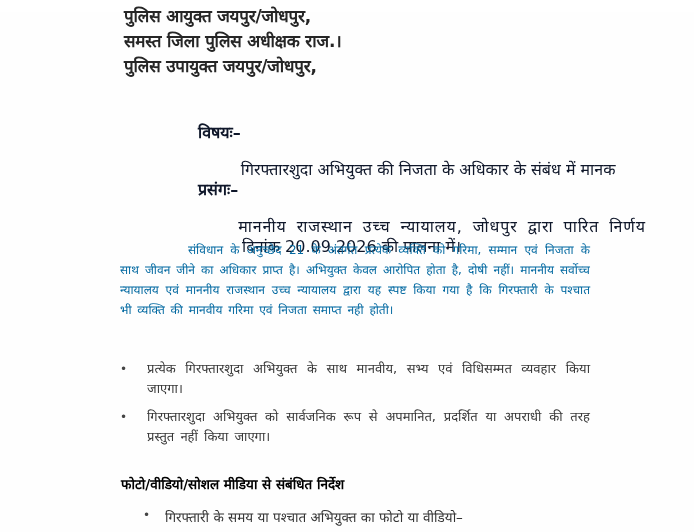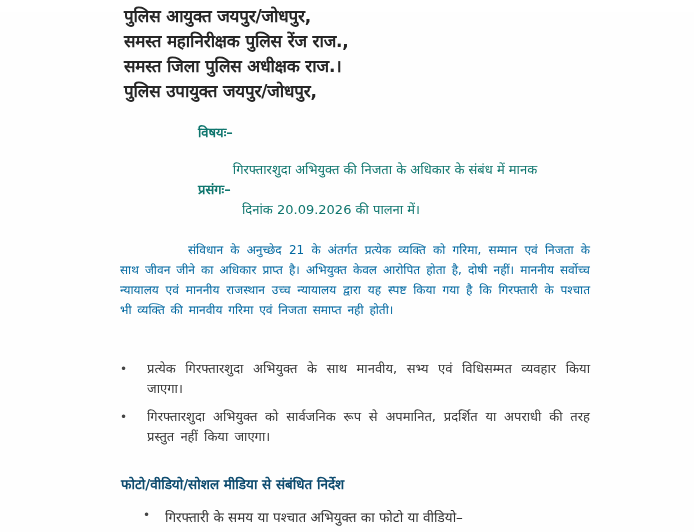--- a/index.html
+++ b/index.html
@@ -32,23 +32,23 @@
       color: #262626;
       letter-spacing: -0.2px;
     }
     .addressee div { white-space: nowrap; }
 
     .subject-block {
       position: absolute;
       left: 198px;
       top: 111px;
       width: 420px;
-      font-size: 13px;
+      font-size: 16px;
       line-height: 20px;
-      color: #0f766e;
+      color: #0f172a;
     }
     .sb-row { display: flex; }
     .sb-label { white-space: nowrap; font-weight: bold; }
     .sb-text { white-space: nowrap; margin-top: 37px; }
     .sb-cont { padding-left: 44px; white-space: nowrap; }
     .sb-text.just { letter-spacing: 0.9px; word-spacing: 4px; }
 
     .body-para {
       position: absolute;
       left: 120px;
@@ -86,21 +86,21 @@
       text-align: justify;
       word-spacing: 2px;
     }
 
     .section-heading {
       position: absolute;
       left: 121px;
       top: 463px;
       font-size: 13.5px;
       font-weight: bold;
-      color: #0c4a6e;
+      color: #000000;
       white-space: nowrap;
     }
     .bullet2 {
       position: absolute;
       left: 143px;
       top: 496px;
       font-size: 13.5px;
       color: #333;
       white-space: nowrap;
       display: flex;
@@ -110,32 +110,32 @@
       flex: 0 0 22px;
     }
   </style>
 </head>
 <body>
 
 <div class="page">
 
   <div class="addressee">
     <div>पुलिस आयुक्त जयपुर/जोधपुर,</div>
-    <div>समस्त महानिरीक्षक पुलिस रेंज राज.,</div>
     <div>समस्त जिला पुलिस अधीक्षक राज.।</div>
     <div>पुलिस उपायुक्त जयपुर/जोधपुर,</div>
   </div>
 
   <div class="subject-block">
     <div class="sb-row">
       <span class="sb-label">विषयः–</span>
       <span class="sb-text">गिरफ्तारशुदा अभियुक्त की निजता के अधिकार के संबंध में मानक</span>
     </div>
     <div class="sb-row">
       <span class="sb-label">प्रसंगः–</span>
+      <span class="sb-text just"> माननीय राजस्थान उच्च न्यायालय, जोधपुर द्वारा पारित निर्णय</span>
     </div>
     <div class="sb-cont">दिनांक 20.09.2026 की पालना में।</div>
   </div>
 
   <p class="body-para">संविधान के अनुच्छेद 21 के अंतर्गत प्रत्येक व्यक्ति को गरिमा, सम्मान एवं निजता के साथ जीवन जीने का अधिकार प्राप्त है। अभियुक्त केवल आरोपित होता है, दोषी नहीं। माननीय सर्वोच्च न्यायालय एवं माननीय राजस्थान उच्च न्यायालय द्वारा यह स्पष्ट किया गया है कि गिरफ्तारी के पश्चात भी व्यक्ति की मानवीय गरिमा एवं निजता समाप्त नही होती।</p>
 
   <div class="bullets">
     <div class="bullet-item">
       <span class="bullet-dot">•</span>
       <span class="bullet-text">प्रत्येक गिरफ्तारशुदा अभियुक्त के साथ मानवीय, सभ्य एवं विधिसम्मत व्यवहार किया जाएगा।</span>

